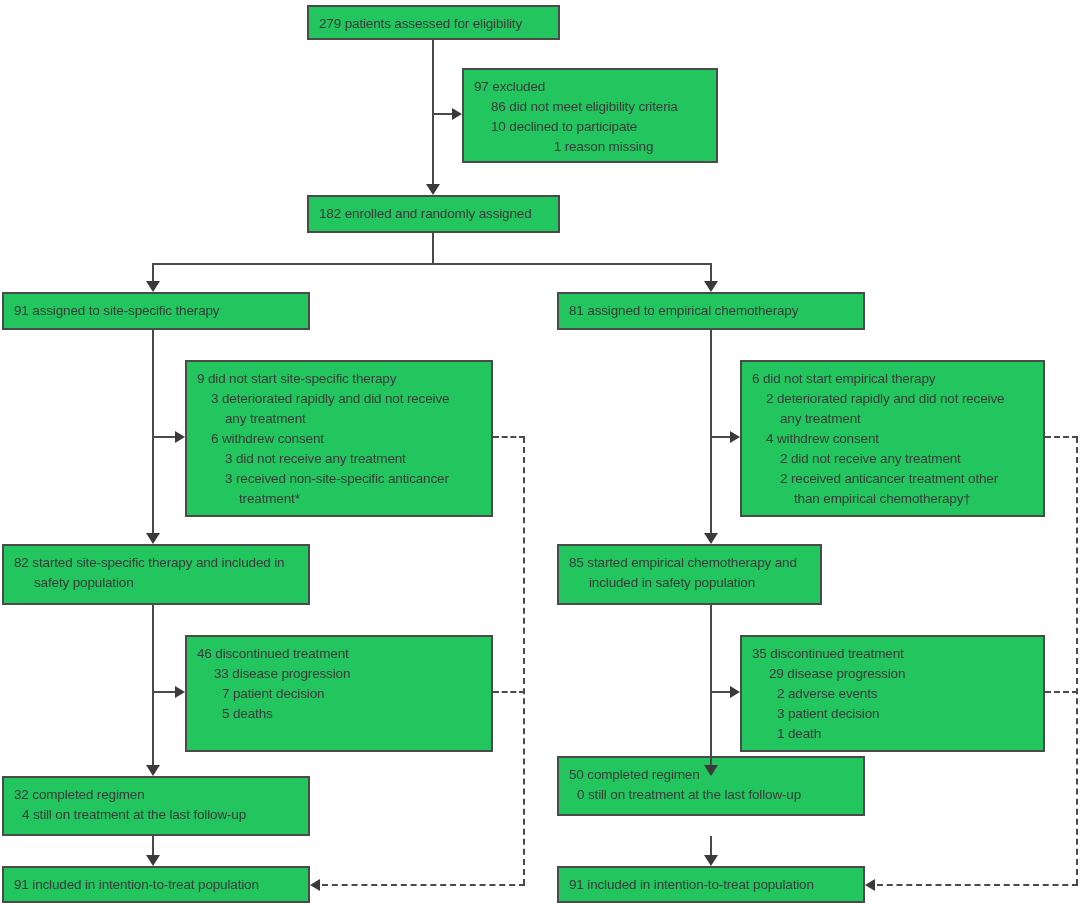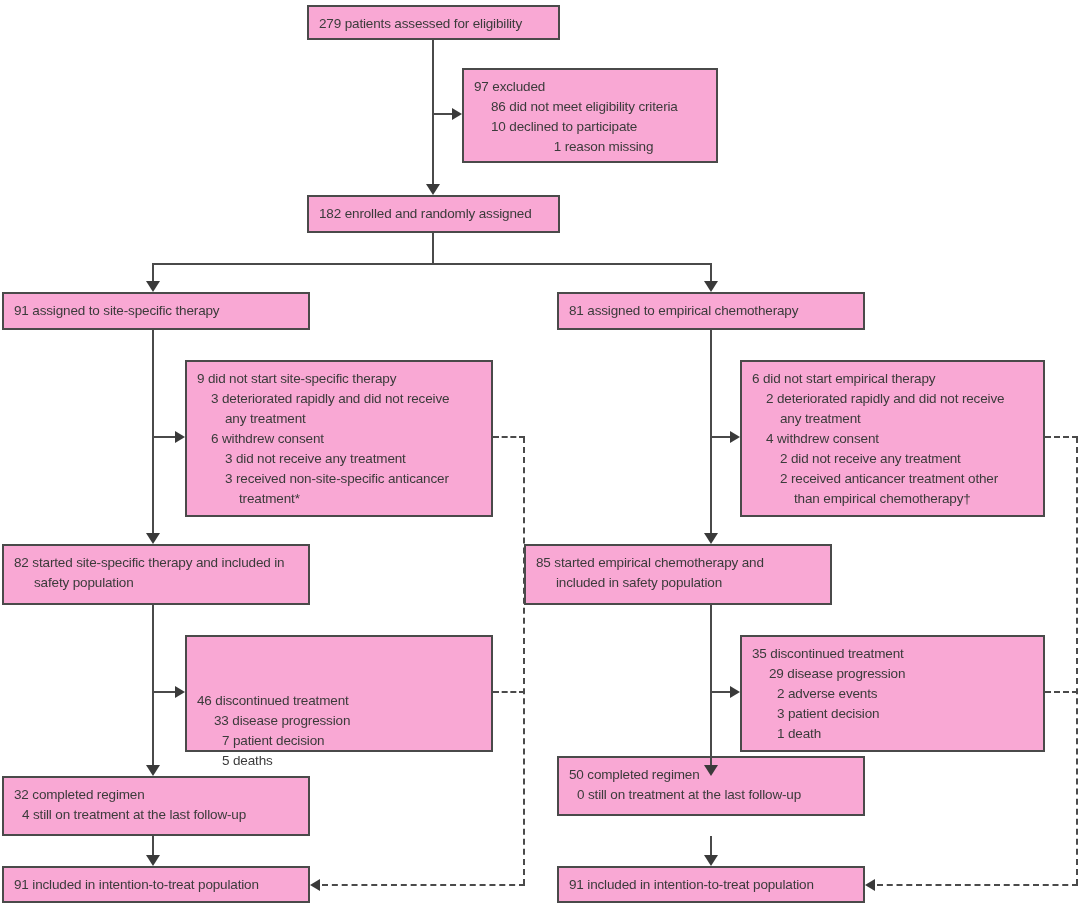--- a/index.html
+++ b/index.html
@@ -7,21 +7,21 @@
     position:relative;
     width:1080px;height:905px;
     background:#ffffff;
     font-family:"Liberation Sans","DejaVu Sans",sans-serif;
     color:#3b3b3b;
     overflow:hidden;
   }
   .box{
     position:absolute;
     box-sizing:border-box;
-    background:#f9a8d4;
+    background:#22c55e;
     border:2px solid #4a4a4a;
     padding:7px 8px 5px 10px;
     font-size:13.5px;
     line-height:20px;
     letter-spacing:-0.15px;
   }
   .ln{white-space:nowrap;}
   .h,.v{position:absolute;background:#4a4a4a;}
   .h{height:2px;}
   .v{width:2px;}
@@ -79,27 +79,27 @@
       <div class="ln" style="padding-left: 28px;">2 did not receive any treatment</div>
       <div class="ln" style="padding-left: 28px;">2 received anticancer treatment other</div>
       <div class="ln" style="padding-left: 42px;">than empirical chemotherapy†</div>
     </div>
 
   <div class="box" style="left:2px;top:544px;width:308px;height:61px">
       <div class="ln" style="padding-left: 0px;">82 started site-specific therapy and included in</div>
       <div class="ln" style="padding-left: 20px;">safety population</div>
     </div>
 
-  <div class="box" style="left:524px;top:544px;width:308px;height:61px">
+  <div class="box" style="left:557px;top:544px;width:265px;height:61px">
       <div class="ln" style="padding-left: 0px;">85 started empirical chemotherapy and</div>
       <div class="ln" style="padding-left: 20px;">included in safety population</div>
     </div>
 
   <div class="box" style="left:185px;top:635px;width:308px;height:117px">
-      <div class="ln" style="padding-left: 0px; margin-top: 47px;">46 discontinued treatment</div>
+      <div class="ln" style="padding-left: 0px;">46 discontinued treatment</div>
       <div class="ln" style="padding-left: 17px;">33 disease progression</div>
       <div class="ln" style="padding-left: 25px;">7 patient decision</div>
       <div class="ln" style="padding-left: 25px;">5 deaths</div>
     </div>
 
   <div class="box" style="left:740px;top:635px;width:305px;height:117px">
       <div class="ln" style="padding-left: 0px;">35 discontinued treatment</div>
       <div class="ln" style="padding-left: 17px;">29 disease progression</div>
       <div class="ln" style="padding-left: 25px;">2 adverse events</div>
       <div class="ln" style="padding-left: 25px;">3 patient decision</div>

